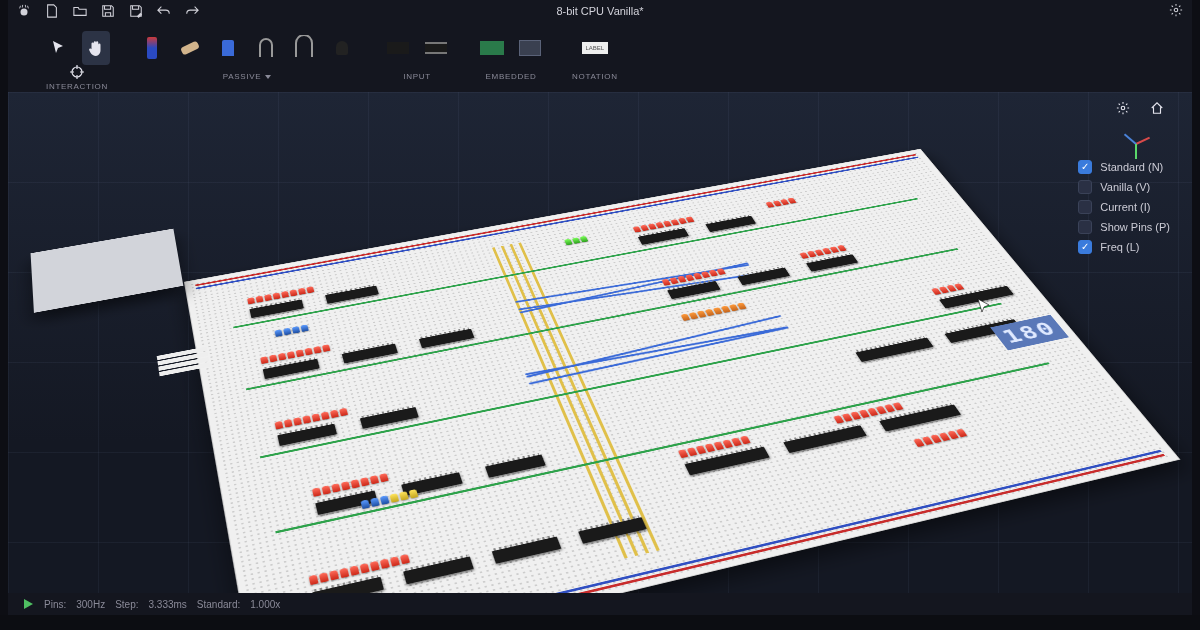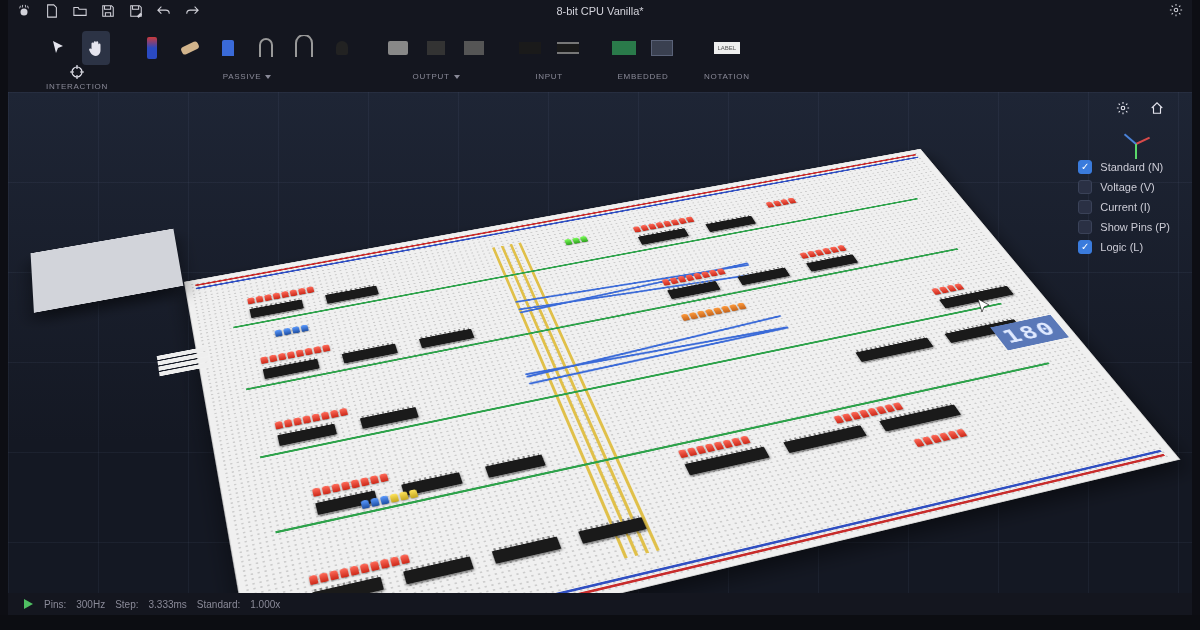--- a/index.html
+++ b/index.html
@@ -334,43 +334,20 @@
             </span>
           </div>
       </div>
       <div class="label">
           <span>PASSIVE</span>
           <span class="caret"></span>
         </div>
     </div>
 
 
-    <div class="toolgroup">
-      <div class="items">
-        <div class="tool-item">
-            <span class="thumb">
-              <span style="display:block;width:20px;height:14px;margin:6px auto;background:#888;border-radius:2px;"></span>
-            </span>
-          </div>
-        <div class="tool-item">
-            <span class="thumb">
-              <span style="display:block;width:18px;height:14px;margin:6px auto;background:#333;"></span>
-            </span>
-          </div>
-        <div class="tool-item">
-            <span class="thumb">
-              <span style="display:block;width:20px;height:14px;margin:6px auto;background:#555;"></span>
-            </span>
-          </div>
-      </div>
-      <div class="label">
-          <span>OUTPUT</span>
-          <span class="caret"></span>
-        </div>
-    </div>
 
     <div class="toolgroup">
       <div class="items">
         <div class="tool-item">
             <span class="thumb">
               <span style="display:block;width:22px;height:12px;margin:7px auto;background:#1a1a1a;"></span>
             </span>
           </div>
         <div class="tool-item">
             <span class="thumb">
@@ -658,33 +635,33 @@
       <span class="az"></span>
   </div>
 
   <div class="layers">
     <div class="row">
         <span class="chk on"></span>
         <span>Standard (N)</span>
       </div>
     <div class="row">
         <span class="chk"></span>
-        <span>Voltage (V)</span>
+        <span>Vanilla (V)</span>
       </div>
     <div class="row">
         <span class="chk"></span>
         <span>Current (I)</span>
       </div>
     <div class="row">
         <span class="chk"></span>
         <span>Show Pins (P)</span>
       </div>
     <div class="row">
         <span class="chk on"></span>
-        <span>Logic (L)</span>
+        <span>Freq (L)</span>
       </div>
   </div>
 
   <div class="status">
     <span class="play">
       <svg viewBox="0 0 12 12">
           <path d="M2 1v10l9-5z" fill="currentColor"></path>
         </svg>
     </span>
     <span>Pins:</span>

